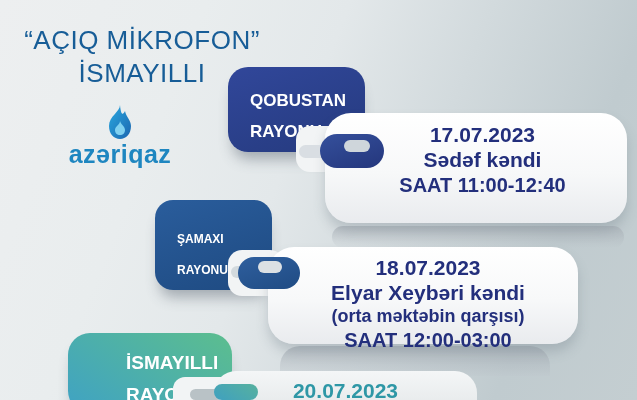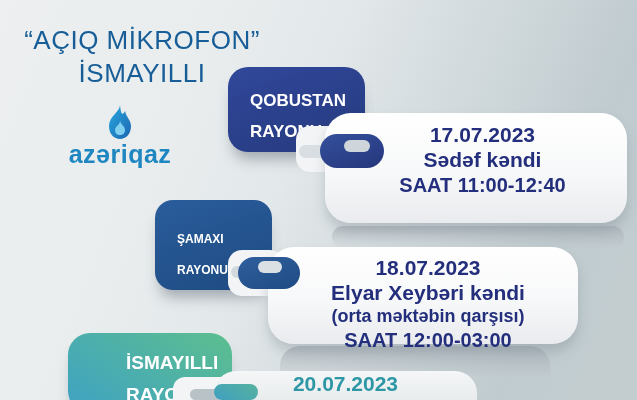--- a/index.html
+++ b/index.html
@@ -30,21 +30,21 @@
   .card{position:absolute;background:linear-gradient(180deg,#ffffff 0%,#f7f8f9 55%,#e9ebee 100%);
         border-radius:26px;text-align:center;color:#232f7c;font-weight:bold;
         box-shadow:0 8px 12px rgba(110,122,134,.30);box-sizing:border-box;}
   .card1{left:325px;top:113px;width:302px;height:110px;padding:9px 1px 0 14px;}
   .card2{left:268px;top:247px;width:310px;height:97px;padding:8px 4px 0 14px;}
   .card .date,.card .place{font-size:21px;line-height:25px;}
   .card .detail{font-size:18px;line-height:22px;}
   .card .time{font-size:20px;line-height:26px;}
   .card3{left:214px;top:371px;width:263px;height:29px;border-radius:22px 22px 0 0;
          background:linear-gradient(180deg,#f4f6f7,#e9eced);box-shadow:none;
-         color:#2e97a6;}
+         color:#2e97a6;padding-top:7px;}
   .card3 .date{font-size:21px;}
   
   .refl{position:absolute;border-radius:20px;}
   .refl1{left:332px;top:226px;width:292px;height:22px;
          background:linear-gradient(180deg,rgba(168,175,182,.65),rgba(168,175,182,0));}
   .refl2{left:280px;top:346px;width:270px;height:30px;border-radius:20px 20px 0 0;
          background:linear-gradient(180deg,rgba(160,168,176,.60),rgba(190,198,204,.25));}
   
   .tab{position:absolute;background:#f2f4f5;border-radius:14px;}
   .tab1{left:296px;top:126px;width:60px;height:46px;}

